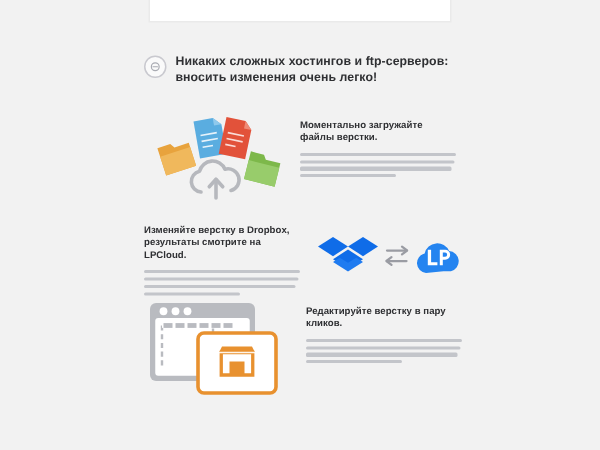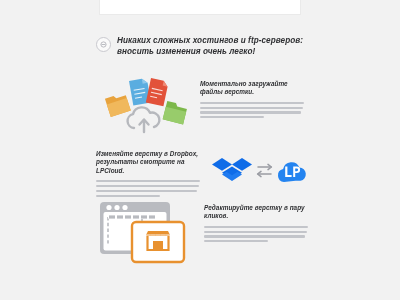--- a/index.html
+++ b/index.html
@@ -2,21 +2,21 @@
 <html><head>
 <meta charset="utf-8">
 <style>
   html,body{margin:0;padding:0;}
   body{
     width:400px;height:300px;overflow:hidden;
     background:#f2f2f2;
     font-family:"Liberation Sans","DejaVu Sans",sans-serif;
     -webkit-font-smoothing:antialiased;
   }
-  .page{position:relative;width:400px;height:300px;font-style:italic;}
+  .page{position:relative;width:400px;height:300px;}
 
   
   .top-card{
     position:absolute;left:100px;top:-34px;width:200px;height:48px;
     background:#ffffff;overflow:hidden;
     box-shadow:0 0 0 1px rgba(0,0,0,.03);
   }
 
   
   .headline{

